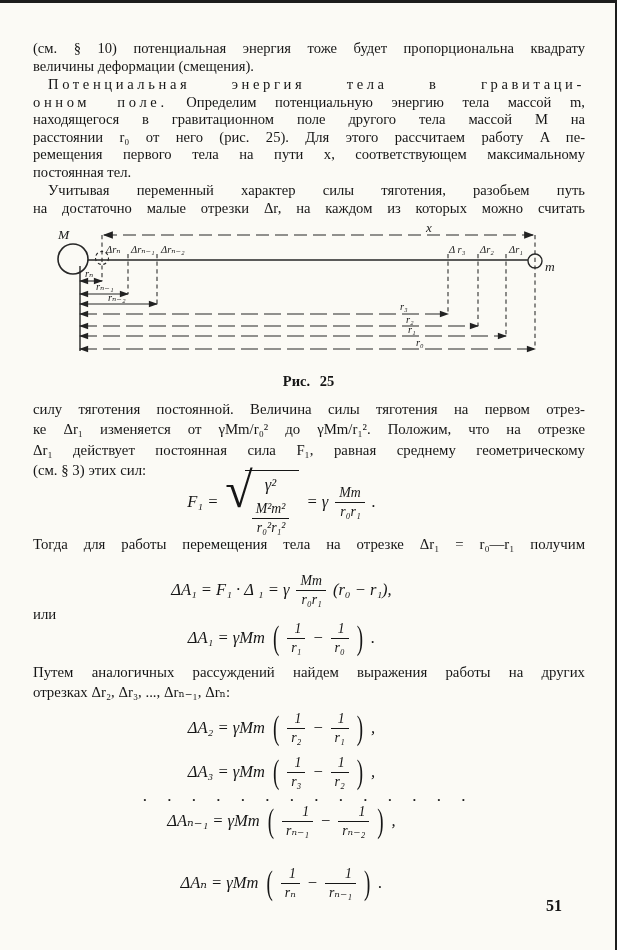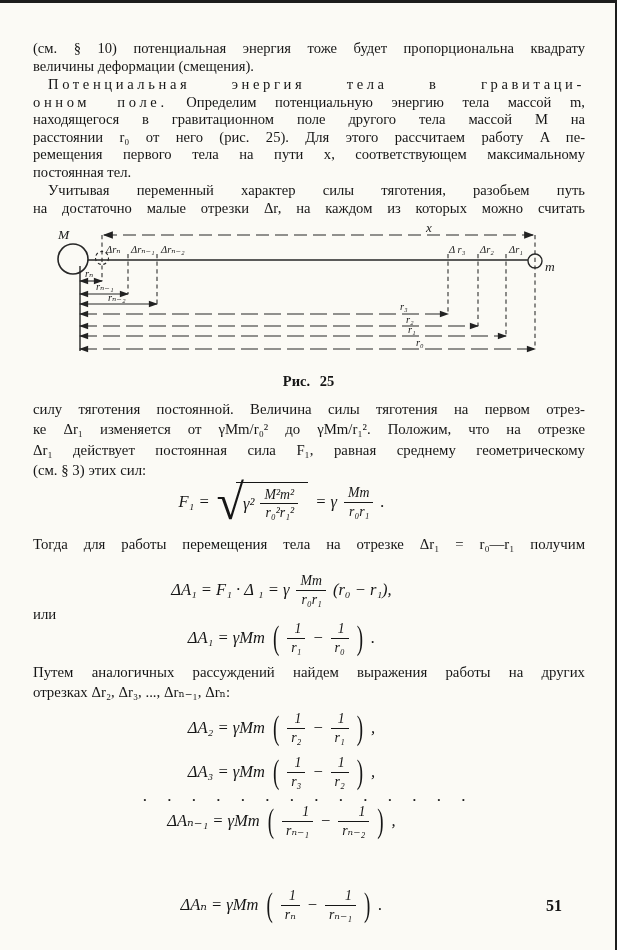--- a/index.html
+++ b/index.html
@@ -28,21 +28,21 @@
           justify-content:center; align-items:center; gap:7px;
           font-style:italic; font-size:16.5px; }
   .frac { display:inline-block; vertical-align:middle; text-align:right;
           font-size:13.8px; line-height:1.12; }
   .frac .num { display:block; padding:0 4px 1px 4px; border-bottom:1.3px solid #161616; }
   .frac .den { display:block; padding:1px 4px 0 4px; }
   .sqrt { display:inline-flex; align-items:flex-start; }
   .sqrt-glyph { font-style:normal; font-size:50px; line-height:42px;
                 margin-right:-8px; font-weight:400; }
   .radicand { border-top:1.7px solid #161616; display:inline-flex;
-              align-items:center; gap:6px; padding:4px 10px 0 7px; margin-top:1px; }
+              align-items:center; gap:6px; padding:4px 10px 0 7px; margin-top:1px;flex-direction:column; }
   .bp { display:inline-block; transform:scaleY(1.8); font-size:19px;
         font-style:normal; margin:0 1px; font-weight:300; }
   .dotsrow { position:absolute; left:0; width:617px; text-align:center;
              letter-spacing:9px; font-size:13px; font-weight:bold; color:#1a1a1a; }
 
   
   .fig { position:absolute; left:28px; top:221px; }
   .fig text { font-style:italic; fill:#1c1c1c; }
 </style>
 </head>
@@ -233,21 +233,21 @@
       </span>
     <span>−</span>
     <span class="frac">
         <span class="num">1</span>
         <span class="den">rₙ₋₂</span>
       </span>
     <span class="bp">)</span>
     <span>,</span>
   </div>
 
-  <div class="frow" style="top:882px; height:40px">
+  <div class="frow" style="top:860px; height:40px">
     <span>ΔAₙ = γMm</span>
     <span class="bp">(</span>
     <span class="frac">
         <span class="num">1</span>
         <span class="den">rₙ</span>
       </span>
     <span>−</span>
     <span class="frac">
         <span class="num">1</span>
         <span class="den">rₙ₋₁</span>

